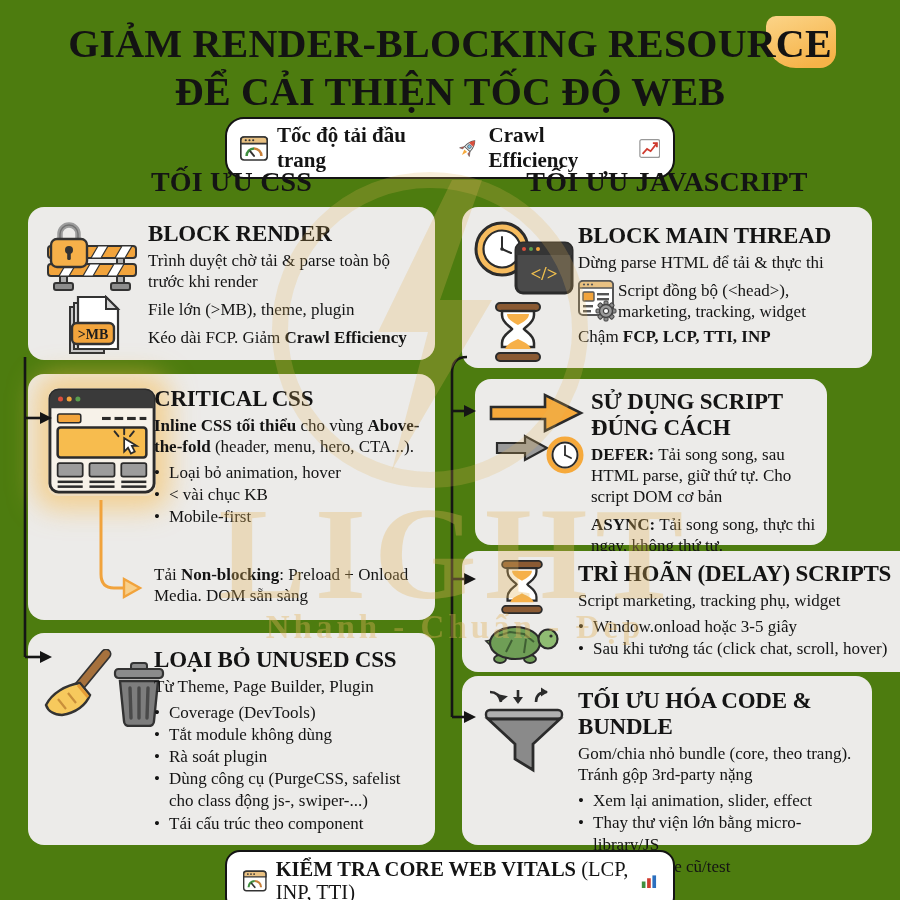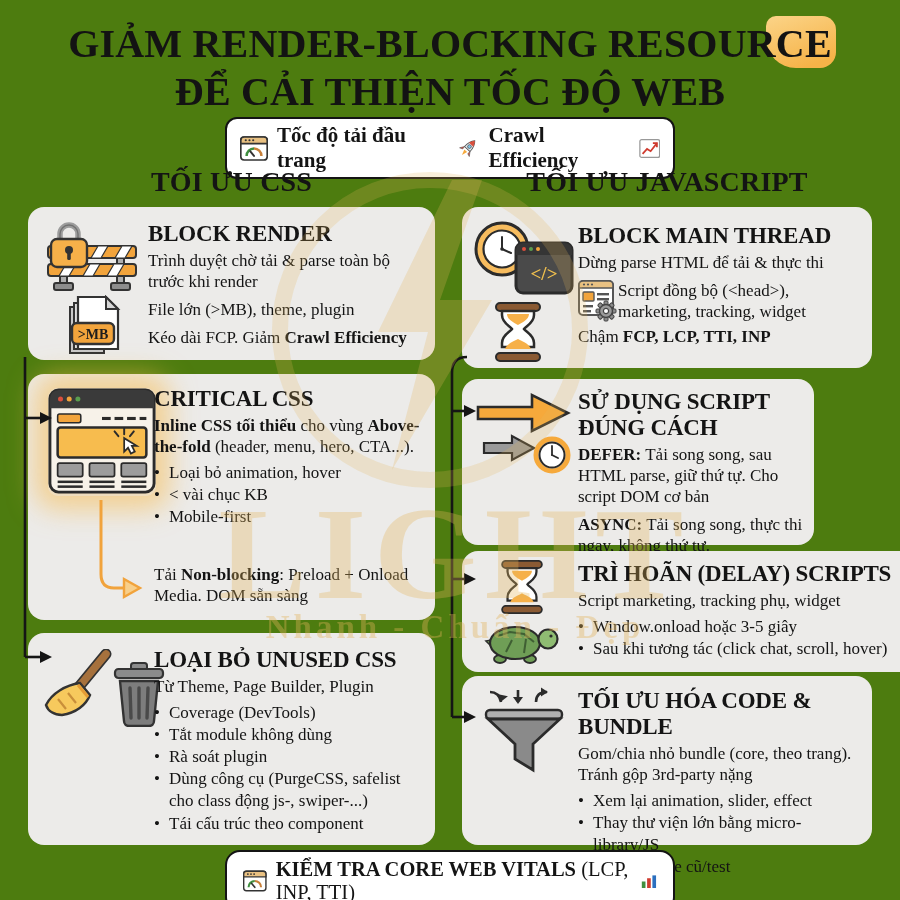--- a/index.html
+++ b/index.html
@@ -7,21 +7,21 @@
          font-family:Liberation Serif, serif;color:#141414;}
   svg{display:block}
   
   .hl-blob{position:absolute;left:766px;top:16px;width:70px;height:52px;z-index:1;
            background:linear-gradient(160deg,#fbd488 0%,#f6b348 85%);
            border-radius:10px 14px 16px 30px;}
   .title{position:absolute;top:20px;left:0;width:900px;text-align:center;z-index:2;
          font-size:40px;line-height:1.2;font-weight:800;letter-spacing:.2px;color:#131313;}
   .pill{position:absolute;left:50%;transform:translateX(-50%);display:flex;align-items:center;
         gap:9px;background:#fff;border:2.5px solid #141414;z-index:2;}
-  .subtitle-pill{top:117px;border-radius:12px;padding:4px 13px;font-size:21px;font-weight:600;}
+  .subtitle-pill{top:117px;border-radius:19px;padding:4px 13px;font-size:21px;font-weight:600;}
   .footer-pill{top:850px;border-radius:15px;padding:6px 16px;font-size:20.5px;}
   .footer-pill .fb{font-weight:800;}
   .footer-pill .fn{font-weight:500;}
   
   .col-head{position:absolute;top:166px;font-size:28px;font-weight:800;text-align:center;z-index:2;letter-spacing:.2px;}
   .col-head.css{left:28px;width:407px;}
   .col-head.js{left:462px;width:410px;}
   .card{position:absolute;background:#ecebe9;border-radius:16px;z-index:1;}
   .card .txt{position:absolute;}
   .card-title{font-size:23px;font-weight:800;letter-spacing:-.2px;margin-bottom:3px;}
@@ -264,21 +264,21 @@
             <circle r="6.5" fill="#9a9a9a" stroke="#444" stroke-width="1.4"></circle>
             <circle r="2.6" fill="#fff" stroke="#444" stroke-width="1.2"></circle>
           </g>
         </svg>
         <div class="body">Script đồng bộ (&lt;head&gt;), marketing, tracking, widget</div>
       </div>
       <div class="body" style="margin-top:4px"><span>Chậm </span><b>FCP, LCP, TTI, INP</b></div>
     </div>
   </div>
 
-  <div class="card" style="left:462px;top:379px;width:352px;height:166px;">
+  <div class="card" style="left:475px;top:379px;width:352px;height:166px;">
     <svg class="icon-abs" style="left:14px;top:12px;" width="98" height="86" viewBox="0 0 98 86">
       <polygon points="2,16 56,16 56,4 92,22 56,40 56,28 2,28" fill="#f6a93b" stroke="#2b2b2b" stroke-width="2.6"></polygon>
       <polygon points="8,52 36,52 36,45 58,57 36,69 36,62 8,62" fill="#9a9a9a" stroke="#2b2b2b" stroke-width="2.2"></polygon>
       <circle cx="76" cy="64" r="16" fill="none" stroke="#f6a93b" stroke-width="5"></circle>
       <circle cx="76" cy="64" r="12.5" fill="#fff" stroke="#2b2b2b" stroke-width="2"></circle>
       <g stroke="#2b2b2b" stroke-width="1.8" stroke-linecap="round">
         <line x1="76" y1="64" x2="76" y2="55"></line>
           <line x1="76" y1="64" x2="82" y2="67"></line>
       </g>
     </svg>

